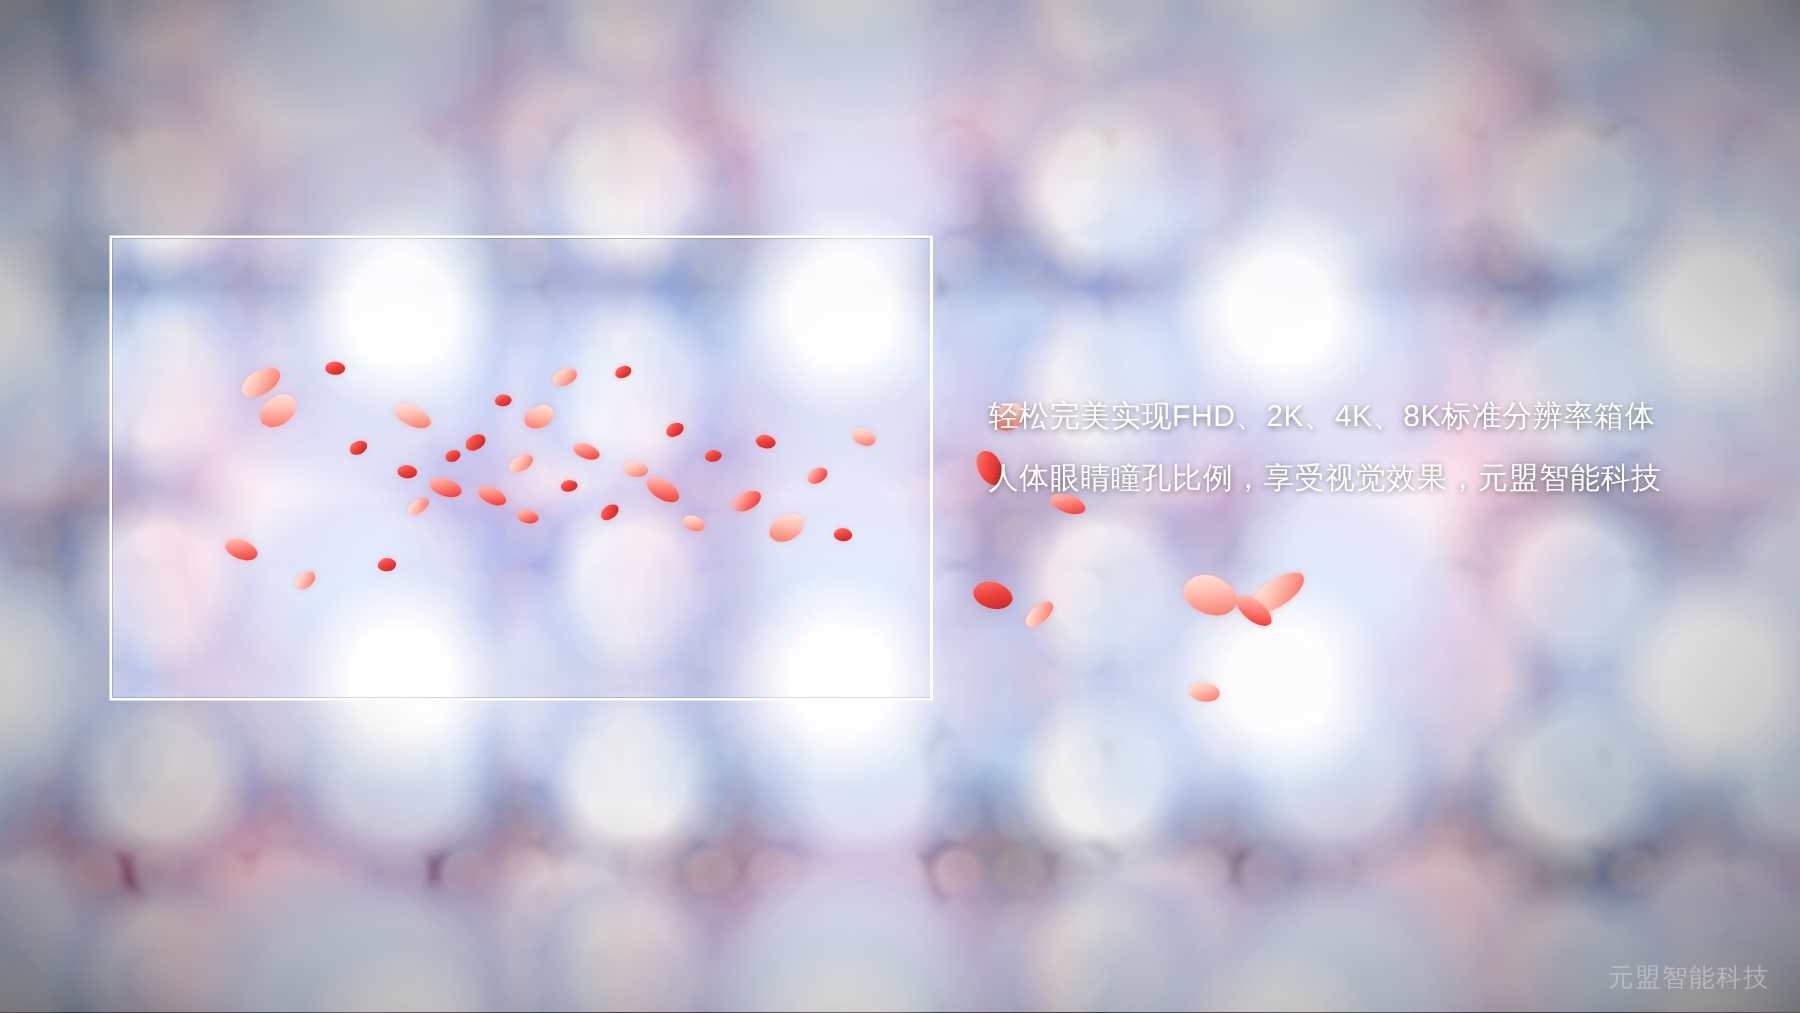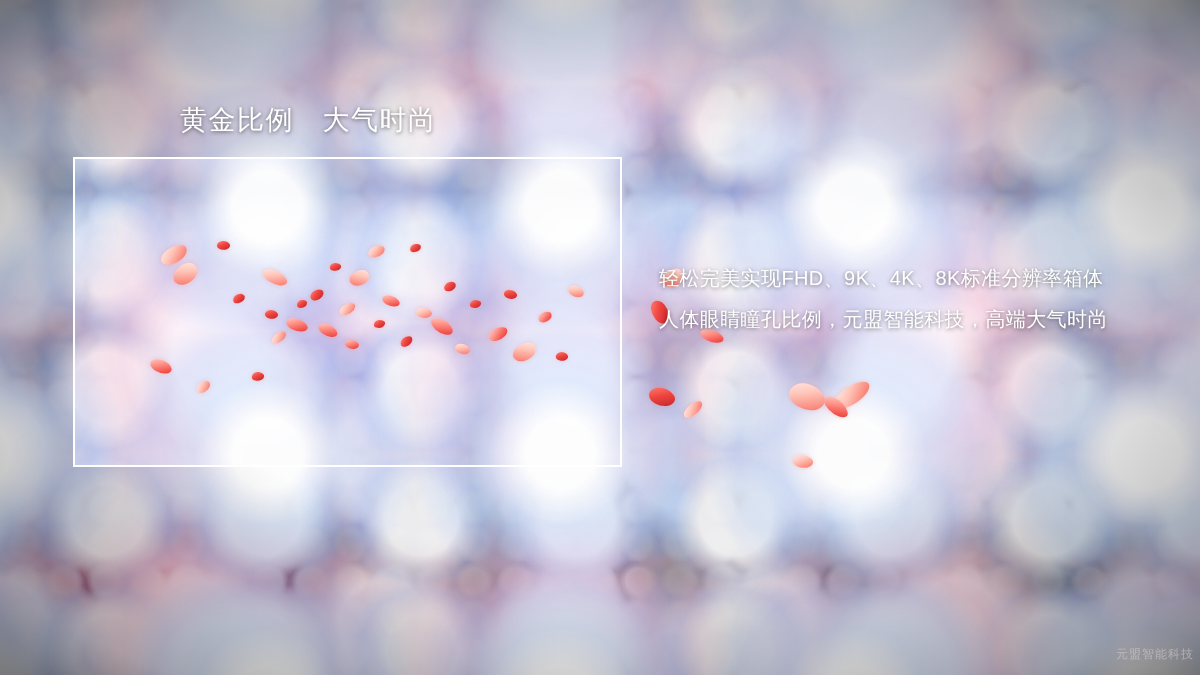--- a/index.html
+++ b/index.html
@@ -164,23 +164,23 @@
     font-size: 20px;
     line-height: 41px;
     color: #ffffff;
     letter-spacing: 0.4px;
     white-space: nowrap;
     text-shadow: 0 1px 4px rgba(0,0,0,0.5);
   }
 
   .watermark {
     position: absolute;
-    right: 6px;
+    right: 20px;
     bottom: 12px;
-    font-size: 12px;
+    font-size: 17px;
     color: rgba(225,215,220,0.50);
     letter-spacing: 1px;
     white-space: nowrap;
     font-family: Liberation Serif, serif;
   }
 </style>
 </head>
 <body>
 
 <div class="slide">
@@ -280,22 +280,21 @@
             <div class="petal pale" style="left: 568px; top: 286px; width: 16px; height: 11px; transform: rotate(34deg);"></div>
             <div class="petal" style="left: 150px; top: 360px; width: 22px; height: 13px; transform: rotate(30deg);"></div>
             <div class="petal pale" style="left: 196px; top: 382px; width: 15px; height: 10px; transform: rotate(-26deg);"></div>
             <div class="petal deep" style="left: 252px; top: 372px; width: 12px; height: 9px; transform: rotate(12deg);"></div>
             <div class="petal deep" style="left: 410px; top: 244px; width: 11px; height: 8px; transform: rotate(-6deg);"></div>
           </div>
       </div>
     </div>
   </div>
 
-  <div class="title">黄金比例　大气时尚</div>
 
   <div class="body-text">
-    <div class="body-line">轻松完美实现FHD、9K、4K、8K标准分辨率箱体</div>
-    <div class="body-line">人体眼睛瞳孔比例，元盟智能科技，高端大气时尚</div>
+    <div class="body-line">轻松完美实现FHD、2K、4K、8K标准分辨率箱体</div>
+    <div class="body-line">人体眼睛瞳孔比例，享受视觉效果，元盟智能科技</div>
   </div>
 
   <div class="watermark">元盟智能科技</div>
 
 </div>
 
 </body></html>

